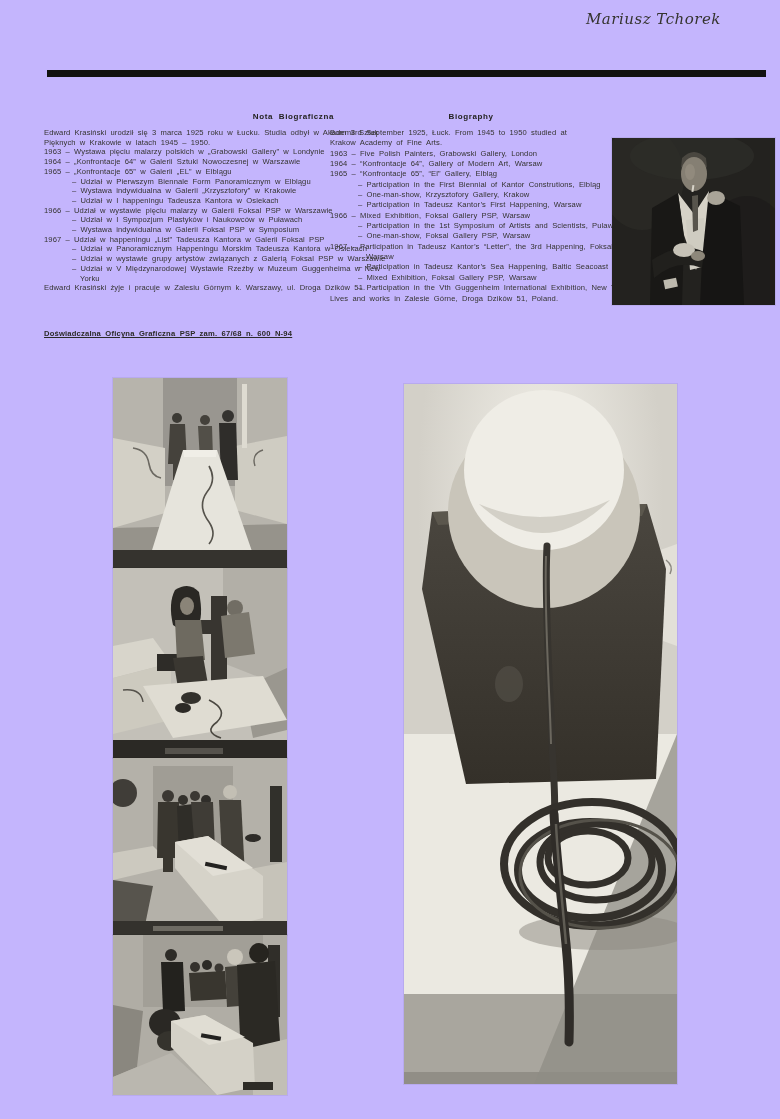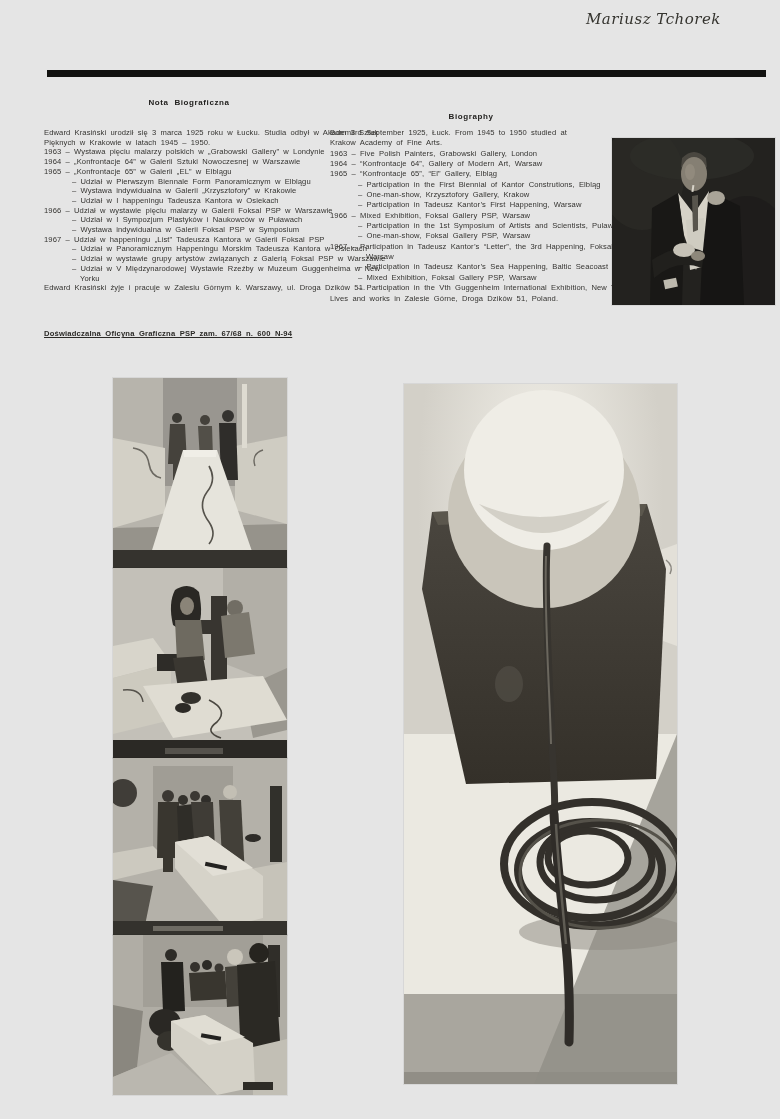--- a/index.html
+++ b/index.html
@@ -1,31 +1,31 @@
 <!DOCTYPE html>
 <html><head>
 <meta charset="utf-8">
 <style>
   html,body{margin:0;padding:0;background:#fcfbf8;}
   .page{
     position:relative;width:780px;height:1119px;margin:0 auto;
-    background:#e5e5e5;overflow:hidden;
+    background:#c4b5fd;overflow:hidden;
     font-family:"Liberation Sans",sans-serif;color:#2e2d2b;
   }
   .signature{
     position:absolute;left:586px;top:10px;
     font-family:"DejaVu Serif",serif;font-style:italic;
     font-size:15px;letter-spacing:.5px;color:#35342f;
   }
   .rule{position:absolute;left:47px;top:70px;width:719px;height:7px;background:#121210;}
   .col-heading{
     position:absolute;font-size:8px;font-weight:bold;letter-spacing:.6px;
     word-spacing:3px;text-align:center;color:#232220;
   }
-  .h-pl{left:44px;top:98px;width:290px;}
+  .h-pl{left:44px;top:112px;width:290px;text-align:right;}
   .h-en{left:330px;top:112px;width:282px;}
   .bio{position:absolute;font-size:7.6px;letter-spacing:.1px;word-spacing:2px;color:#343330;}
   .bio-pl{left:44px;top:128px;width:292px;line-height:9.7px;}
   .bio-en{left:330px;top:128px;width:285px;line-height:10.35px;}
   .ln{white-space:nowrap;}
   .ind1{padding-left:28px;}
   .ind2{padding-left:36px;}
   .imprint{
     position:absolute;left:44px;top:329px;font-size:7.6px;font-weight:bold;
     letter-spacing:.2px;word-spacing:2px;color:#2b2a27;text-decoration:underline;

